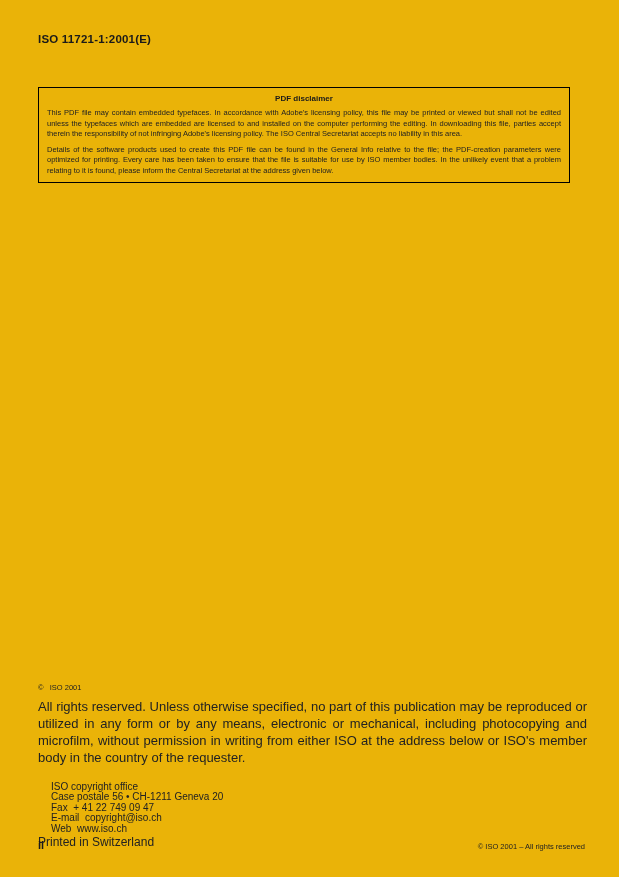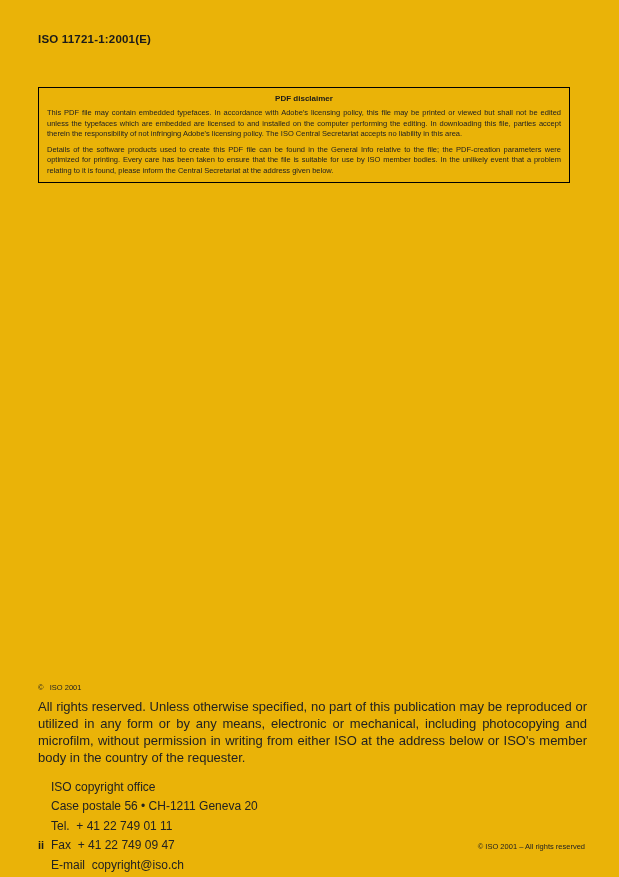--- a/index.html
+++ b/index.html
@@ -64,25 +64,24 @@
     font-size: 13px;
     line-height: 17px;
     text-align: justify;
     margin: 4px 0 16px 0;
     color: #222222;
   }
   .address-block {
     margin: 2px 0 0 13px;
   }
   .address-line {
-    font-size: 12px;
+    font-size: 10px;
     line-height: 10.5px;
     white-space: pre;
     color: #222222;
-    margin-top: 9px;
   }
   .printed-in {
     font-size: 12px;
     line-height: 10.5px;
     margin-top: 3px;
     color: #222222;
   }
   .footer {
     position: absolute;
     left: 38px;
@@ -114,21 +113,20 @@
     <p class="box-para">This PDF file may contain embedded typefaces. In accordance with Adobe's licensing policy, this file may be printed or viewed but shall not be edited unless the typefaces which are embedded are licensed to and installed on the computer performing the editing. In downloading this file, parties accept therein the responsibility of not infringing Adobe's licensing policy. The ISO Central Secretariat accepts no liability in this area.</p>
     <p class="box-para">Details of the software products used to create this PDF file can be found in the General Info relative to the file; the PDF-creation parameters were optimized for printing. Every care has been taken to ensure that the file is suitable for use by ISO member bodies. In the unlikely event that a problem relating to it is found, please inform the Central Secretariat at the address given below.</p>
   </div>
 
   <div class="copyright-section">
     <div class="copyright-line">©   ISO 2001</div>
     <p class="rights-text">All rights reserved. Unless otherwise specified, no part of this publication may be reproduced or utilized in any form or by any means, electronic or mechanical, including photocopying and microfilm, without permission in writing from either ISO at the address below or ISO's member body in the country of the requester.</p>
     <div class="address-block">
       <div class="address-line">ISO copyright office</div>
       <div class="address-line">Case postale 56 • CH-1211 Geneva 20</div>
-      <div class="address-line">Tel.  + 41 22 749 01 11</div>
       <div class="address-line">Fax  + 41 22 749 09 47</div>
       <div class="address-line">E-mail  copyright@iso.ch</div>
       <div class="address-line">Web  www.iso.ch</div>
     </div>
     <div class="printed-in">Printed in Switzerland</div>
   </div>
 
   <div class="footer">
     <span class="page-number">ii</span>
     <span class="footer-copyright">© ISO 2001 – All rights reserved</span>

